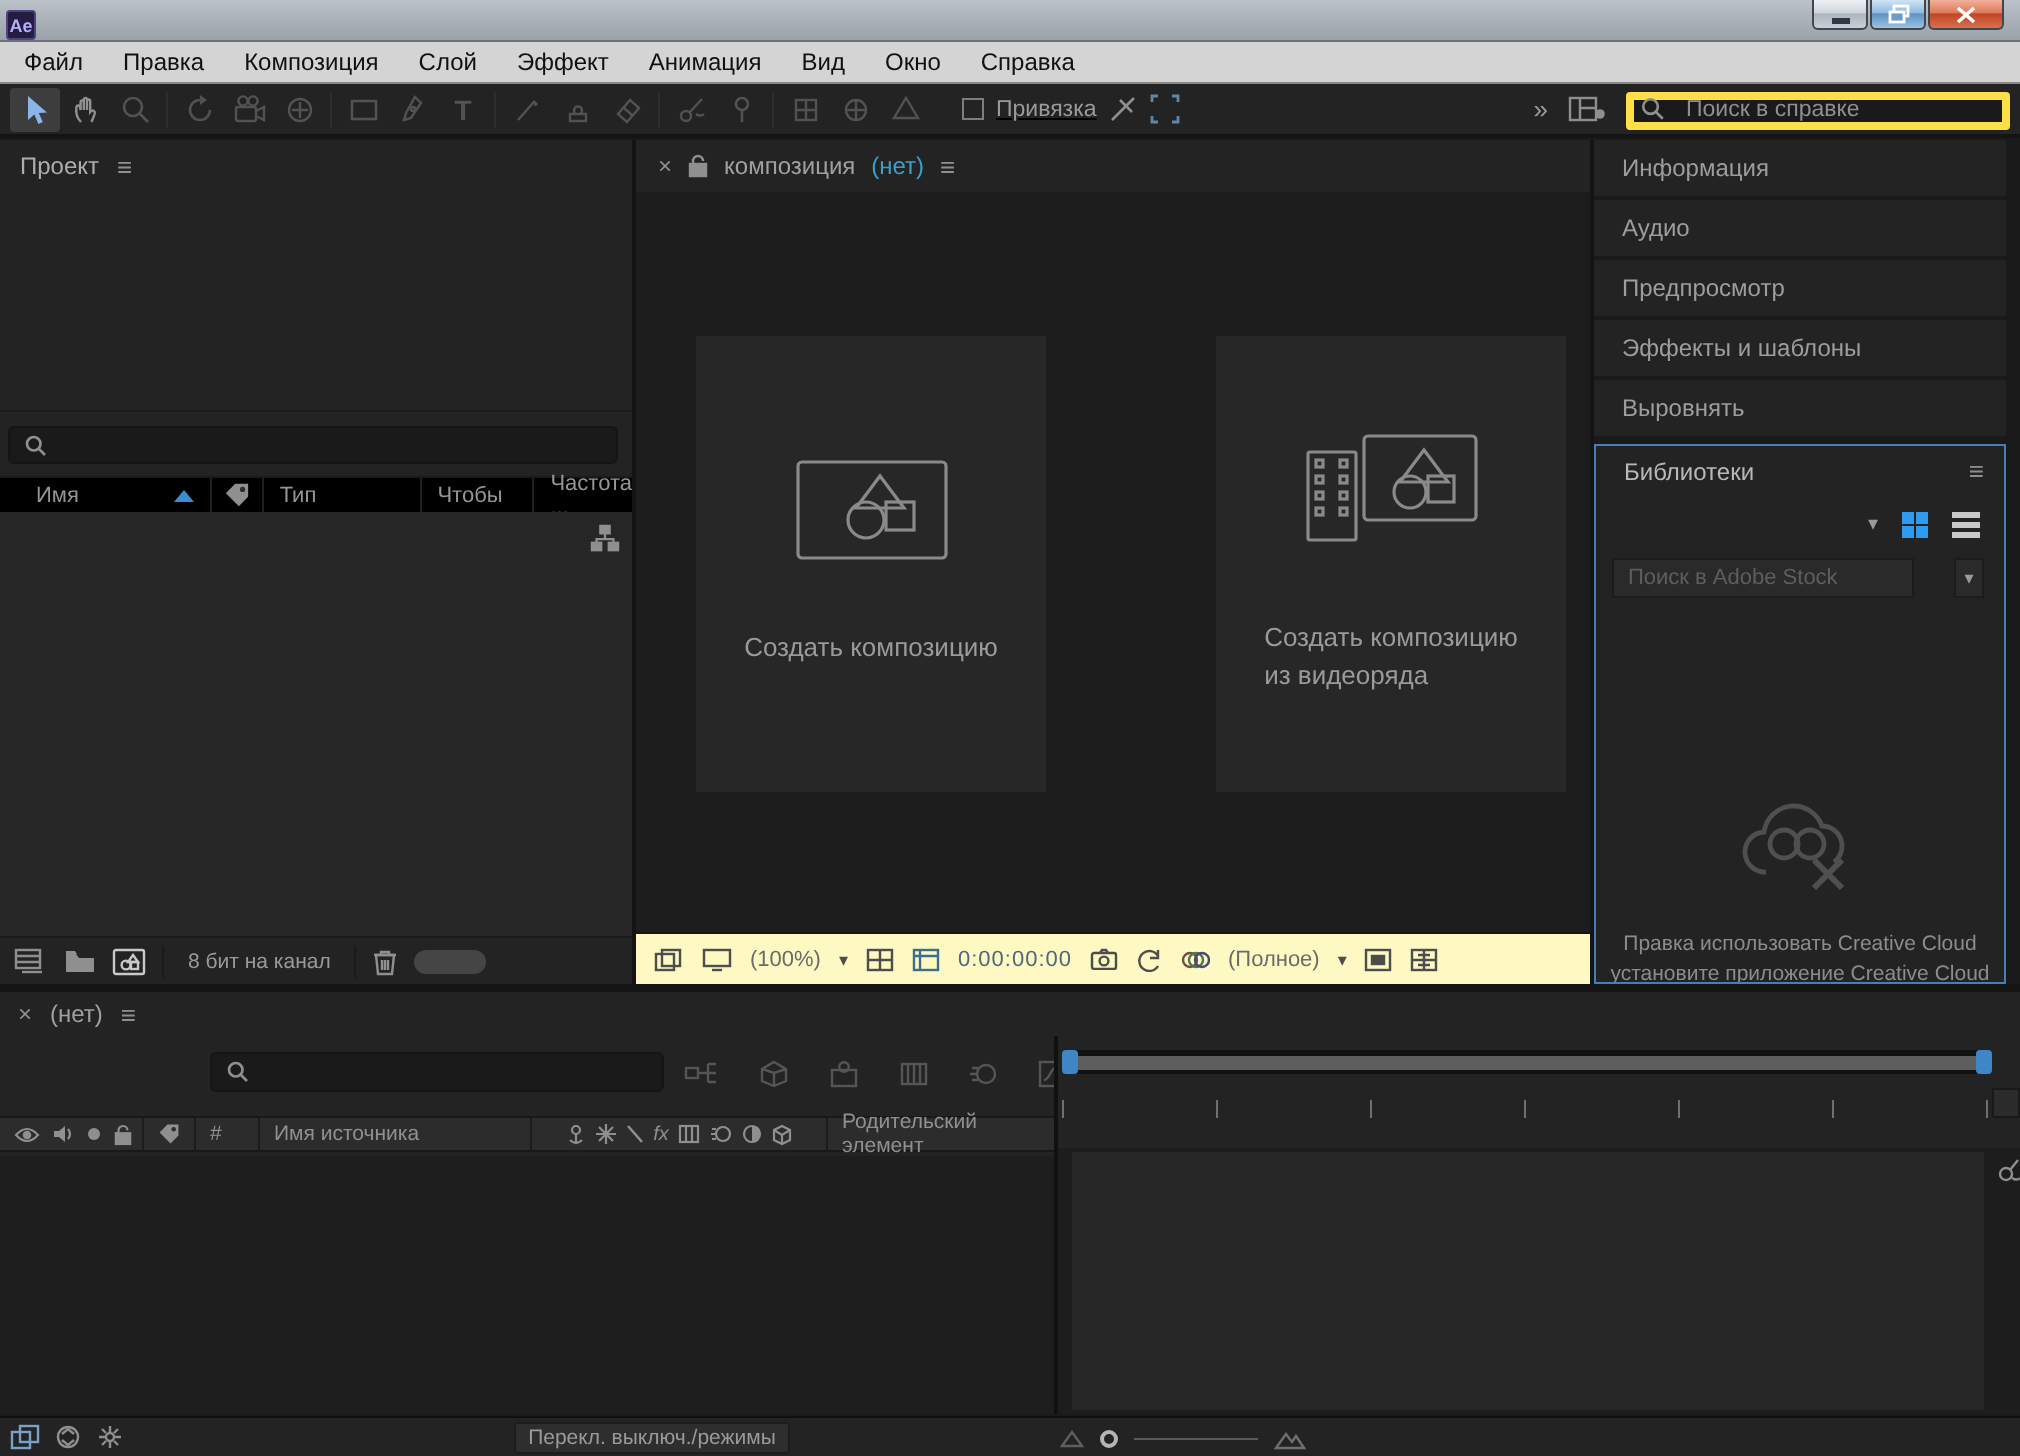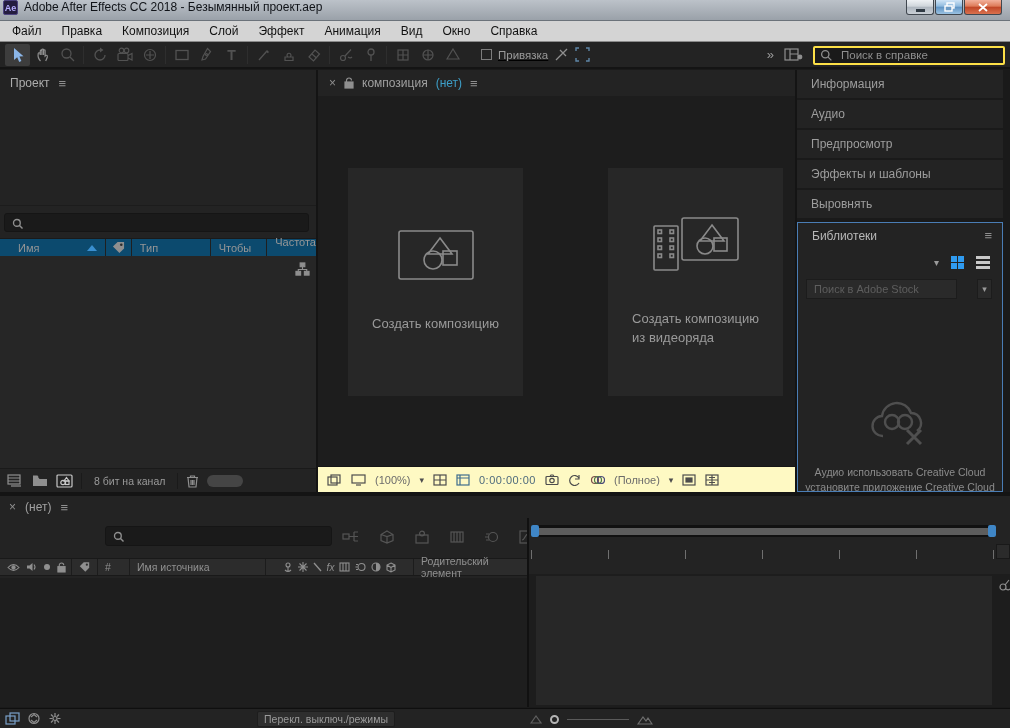--- a/index.html
+++ b/index.html
@@ -3,21 +3,21 @@
 <meta charset="utf-8">
 <style>
   * { box-sizing: border-box; margin:0; padding:0; }
   html,body { width:1010px; height:728px; overflow:hidden; background:#1a1a1a;
               font-family:"Liberation Sans", sans-serif; }
   #app { position:relative; width:1010px; height:728px; background:#1a1a1a; }
 
   
   .titlebar { position:absolute; left:0; top:0; width:1010px; height:21px;
     background:linear-gradient(#bcc2c9,#9aa1a9); border-bottom:1px solid #6b727a;
-    display:flex; align-items:flex-start; padding-left:3px; }
+    display:flex; align-items:flex-end; padding-left:3px; }
   .app-icon { width:15px; height:15px; border-radius:2px; background:#241d3f;
     border:1px solid #4d4480; color:#b6aeff; font-size:9px; font-weight:bold;
     display:flex; align-items:center; justify-content:center; }
   .win-title { margin-left:6px; font-size:12px; color:#101318; }
   .win-buttons { position:absolute; right:8px; top:0; display:flex; gap:1px; }
   .win-btn { height:15px; border:1px solid #40474f; border-top:none;
     border-radius:0 0 3px 3px; display:flex; align-items:center; justify-content:center; }
   .btn-min,.btn-restore { width:28px; }
   .btn-min { background:linear-gradient(#eef1f4,#cfd5db 45%,#adb5be 50%,#c9cfd6); }
   .btn-restore { background:linear-gradient(#cfe4f6,#8fbade 45%,#5e93c4 50%,#9bc2e2); }
@@ -38,41 +38,41 @@
     color:#909090; border-radius:2px; }
   .tool.active { background:#3d3d3d; color:#8ab5e8; }
   .tool.dim { color:#525252; }
   .tb-sep { width:1px; height:18px; background:#171717; border-right:1px solid #2e2e2e; margin:0 3px; }
   .snap-group { display:flex; align-items:center; gap:6px; margin-left:16px;text-decoration:underline; }
   .checkbox { width:11px; height:11px; border:1px solid #7d7d7d; background:#232323; }
   .snap-label { font-size:11.5px; color:#9a9a9a; }
   .overflow { margin-left:auto; color:#9a9a9a; font-size:13px; padding:0 10px; }
   .workspace-btn { color:#8f8f8f; margin-right:10px; display:flex; }
   .help-search { position:relative; width:192px; height:19px; }
-  .help-search input { width:100%; height:100%; background:#1a1a1a; border:2px solid #fde047;
+  .help-search input { width:100%; height:100%; background:#1a1a1a; border:4px solid #fde047;
     border-radius:2px; color:#9a9a9a; font-size:11.5px; padding-left:26px; outline:none;
     font-family:"Liberation Sans",sans-serif; }
   .help-search input::placeholder { color:#8f8f8f; }
   .mag { position:absolute; left:7px; top:3px; color:#8f8f8f; }
 
   
   .pane { position:absolute; background:#232323; }
   .hamburger { color:#8f8f8f; font-size:13px; }
   .srch { position:relative; background:#1a1a1a; border:1px solid #151515; border-radius:3px; }
   .srch input { width:100%; height:100%; background:transparent; border:none; outline:none;
     color:#999; font-size:11px; padding-left:26px; font-family:"Liberation Sans",sans-serif; }
   .srch .mag { top:2px; }
 
   
   .project { left:0; top:70px; width:316px; height:422px; }
   .proj-head { height:26px; display:flex; align-items:center; gap:9px; padding-left:10px;
     font-size:12px; color:#adadad; }
   .proj-preview { height:110px; border-bottom:1px solid #1c1c1c; }
   .proj-search { margin:7px 7px 6px 4px; height:19px; }
-  .proj-cols { height:19px; background:#0c4a6e; border-top:1px solid #1a1a1a;
+  .proj-cols { height:19px; background:#000000; border-top:1px solid #1a1a1a;
     border-bottom:1px solid #1a1a1a; display:flex; align-items:center;
     font-size:11px; color:#969696; }
   .pc-cell { height:100%; display:flex; align-items:center; padding-left:8px;
     border-right:1px solid #1f1f1f; }
   .pc-name { width:112px; padding-left:18px; position:relative; }
   .sort-arrow { position:absolute; right:8px; width:0; height:0;
     border-left:5px solid transparent; border-right:5px solid transparent;
     border-bottom:6px solid #3a8fd0; }
   .pc-tag { width:28px; justify-content:center; padding-left:0; color:#8f8f8f; }
   .pc-type { width:84px; } .pc-size { width:60px; } .pc-rate { flex:1; border-right:none; }
@@ -184,21 +184,20 @@
   .z-knob { width:9px; height:9px; border:2px solid #b5b5b5; border-radius:50%; }
   .z-track { width:62px; height:1px; background:#5a5a5a; }
 </style>
 </head>
 <body>
 
 <div id="app">
 
   <div class="titlebar">
     <div class="app-icon">Ae</div>
-    <div class="win-title">Adobe After Effects CC 2018 - Безымянный проект.aep</div>
     <div class="win-buttons">
       <div class="win-btn btn-min">
         <div class="glyph-min"></div>
       </div>
       <div class="win-btn btn-restore">
         <svg width="11" height="10" viewBox="0 0 11 10">
           <rect x="3" y="1" width="7" height="5" fill="none" stroke="#fff" stroke-width="1.4"></rect>
           <rect x="1" y="4" width="7" height="5" fill="#6d9cc6" stroke="#fff" stroke-width="1.4"></rect>
         </svg>
       </div>
@@ -592,21 +591,21 @@
         </div>
       </div>
       <div class="lib-body">
         <svg class="cc-cloud" width="66" height="52" viewBox="0 0 66 52" fill="none" stroke="currentColor" stroke-width="2.4">
           <path d="M16 38 a10 10 0 0 1 -1 -20 a15 15 0 0 1 29 -3 a10 10 0 0 1 6 18"></path>
           <circle cx="25" cy="24" r="7"></circle>
             <circle cx="38" cy="24" r="7"></circle>
           <path d="M40 32 L54 46 M54 32 L40 46" stroke-width="3"></path>
         </svg>
         <div class="cc-msg">
-          <div>Аудио использовать Creative Cloud</div>
+          <div>Правка использовать Creative Cloud</div>
           <div>установите приложение Creative Cloud</div>
         </div>
       </div>
     </div>
   </div>
 
   <div class="vdiv" style="left:0;top:492px;width:1010px;height:4px;"></div>
 
   <div class="pane timeline">
     <div class="tl-tabs">

